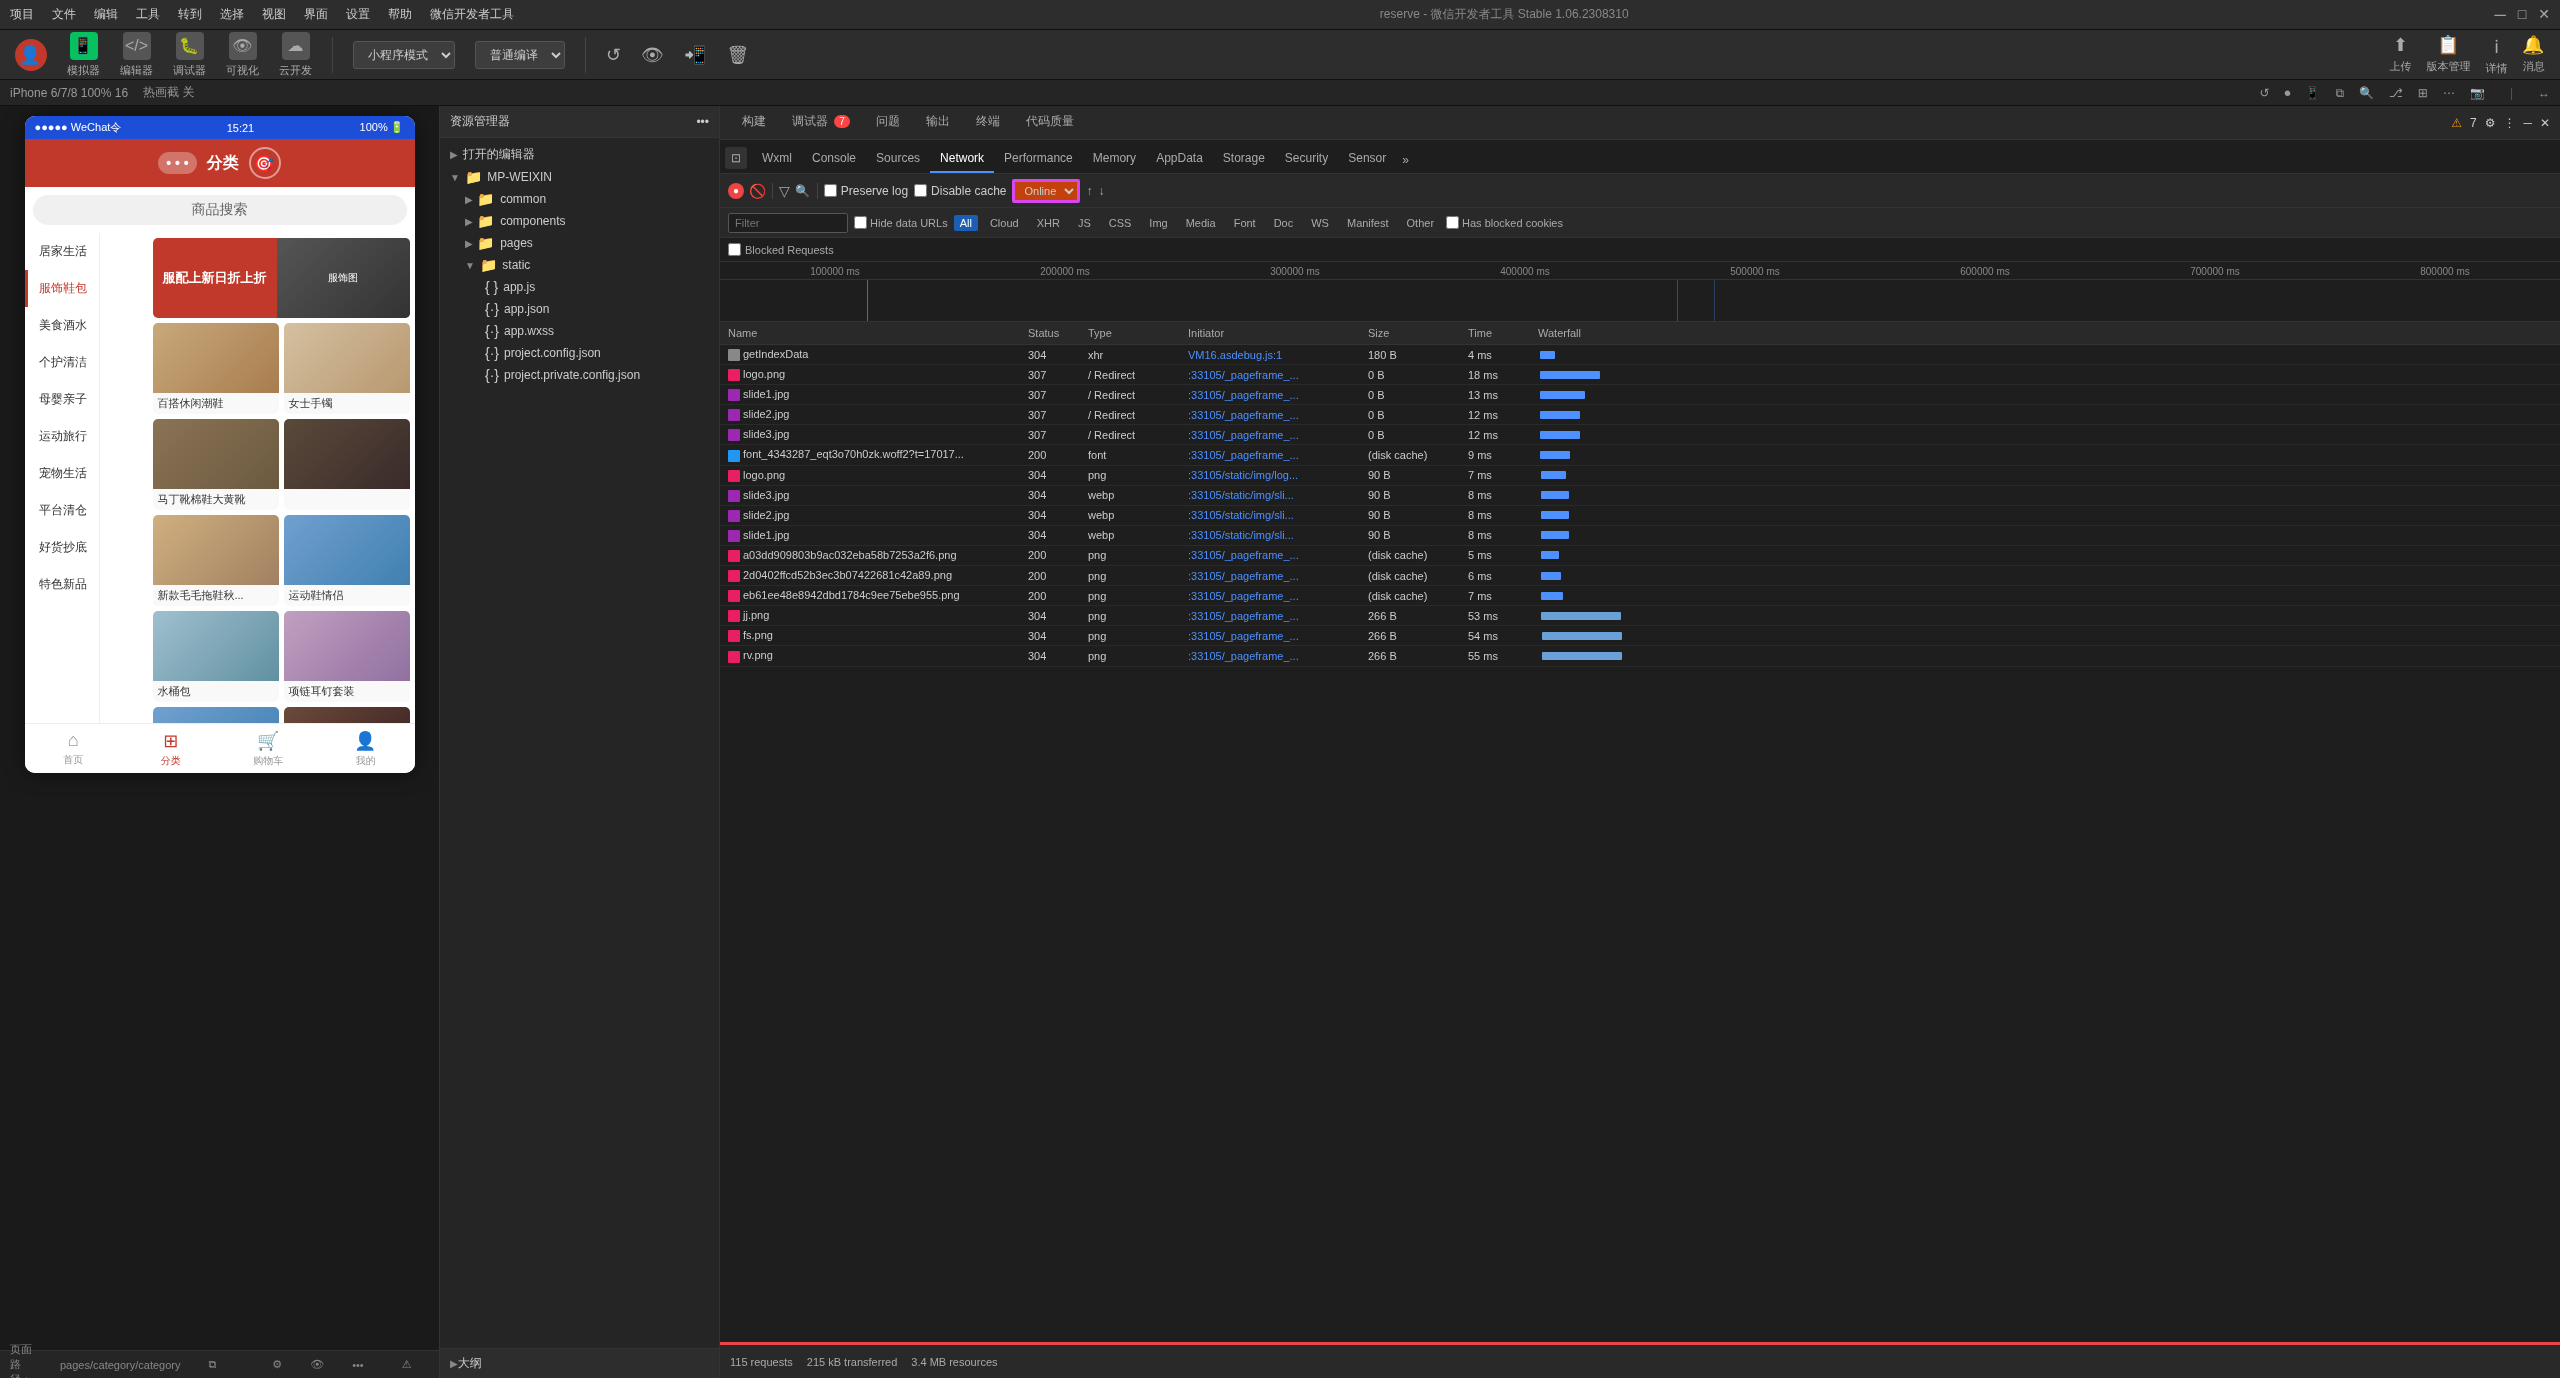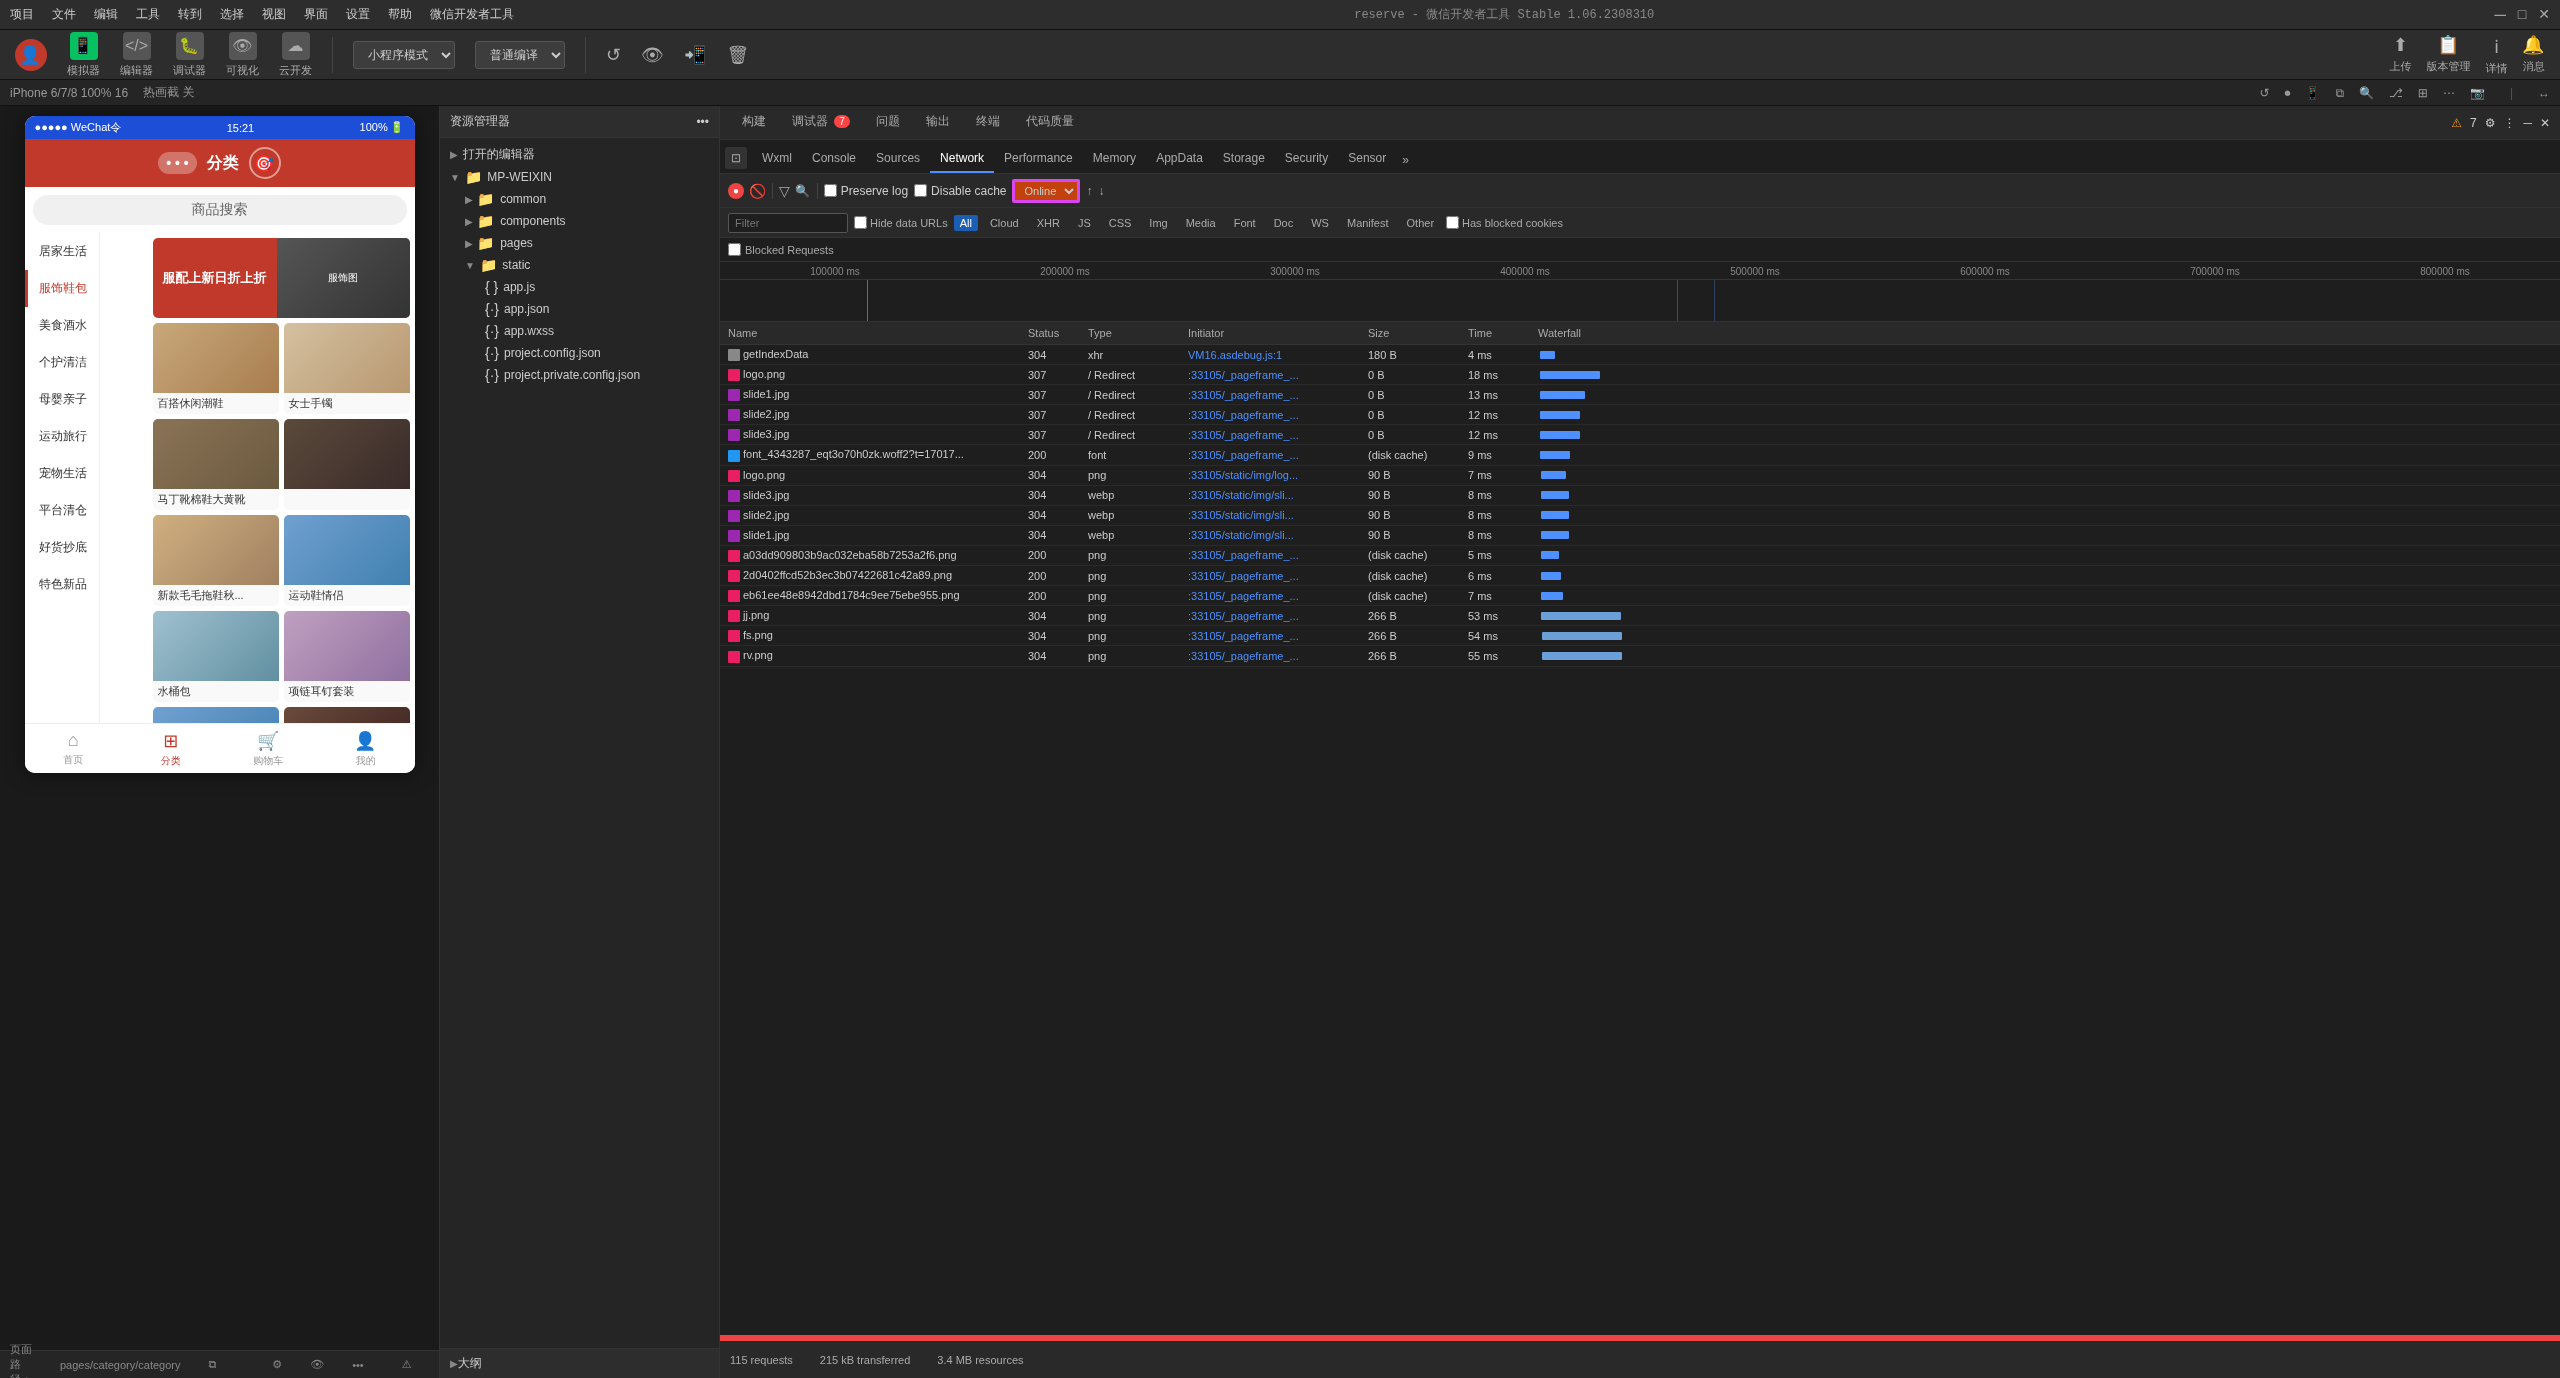--- a/index.html
+++ b/index.html
@@ -2,21 +2,21 @@
 <html><head>
   <meta charset="utf-8">
   <style>
     * { box-sizing: border-box; margin: 0; padding: 0; }
     body { font-family: -apple-system, 'PingFang SC', 'Microsoft YaHei', sans-serif; background: #1e1e1e; color: #ccc; font-size: 12px; overflow: hidden; width: 2560px; height: 1378px; }
 
     
     .title-bar { height: 30px; background: #2d2d2d; display: flex; align-items: center; padding: 0 10px; border-bottom: 1px solid #111; }
     .title-bar-menu { display: flex; gap: 18px; font-size: 12px; color: #ccc; }
     .title-bar-menu span { cursor: pointer; }
-    .title-center { flex: 1; text-align: center; font-size: 12px; color: #888; font-family: Liberation Mono, monospace; }
+    .title-center { flex: 1; text-align: center; font-size: 12px; color: #888; }
     .title-controls { display: flex; gap: 12px; }
 
     
     .toolbar { height: 50px; background: #2d2d2d; display: flex; align-items: center; padding: 0 15px; gap: 20px; border-bottom: 1px solid #111; }
     .toolbar-btn { display: flex; flex-direction: column; align-items: center; gap: 3px; cursor: pointer; font-size: 11px; color: #aaa; }
     .toolbar-btn .icon { width: 28px; height: 28px; background: #555; border-radius: 4px; display: flex; align-items: center; justify-content: center; font-size: 16px; }
     .toolbar-btn.active .icon { background: #07c160; color: white; }
     .toolbar-separator { width: 1px; height: 36px; background: #444; }
     .toolbar-select { background: #3d3d3d; border: 1px solid #555; color: #ccc; padding: 4px 10px; border-radius: 3px; font-size: 12px; height: 28px; }
     .toolbar-right { margin-left: auto; display: flex; gap: 15px; }
@@ -101,21 +101,21 @@
     .net-table td { padding: 3px 8px; border-bottom: 1px solid #2a2a2a; color: #ccc; white-space: nowrap; }
     .net-table tr.status-304 td { }
     .status-304 { color: #aaa; }
     .status-200 { color: #4caf50; }
     .status-307 { color: #ff9800; }
     .file-icon-net { width: 12px; height: 12px; display: inline-block; background: #888; border-radius: 1px; margin-right: 3px; vertical-align: middle; }
     .file-icon-net.png { background: #e91e63; }
     .file-icon-net.jpg { background: #9c27b0; }
     .file-icon-net.font { background: #2196f3; }
     .waterfall-bar { height: 8px; background: #4d90fe; display: inline-block; border-radius: 1px; }
-    .net-footer { height: 43px; background: #292929; display: flex; align-items: center; padding: 0 10px; gap: 27px; font-size: 11px; color: #aaa; border-top: 6px solid #ef4444; }
+    .net-footer { height: 36px; background: #292929; display: flex; align-items: center; padding: 0 10px; gap: 14px; font-size: 11px; color: #aaa; border-top: 3px solid #ef4444; }
 
     
     ::-webkit-scrollbar { width: 6px; height: 6px; }
     ::-webkit-scrollbar-track { background: #1e1e1e; }
     ::-webkit-scrollbar-thumb { background: #444; border-radius: 3px; }
 
     .phone-product-img.shoes1 { background: linear-gradient(135deg, #c8a87a, #a87d4f); }
     .phone-product-img.jewelry { background: linear-gradient(135deg, #d4c0a0, #b89870); }
     .phone-product-img.boots { background: linear-gradient(135deg, #8b7355, #6b5a40); }
     .phone-product-img.bag { background: linear-gradient(135deg, #5a4a3a, #3a2a2a); }

